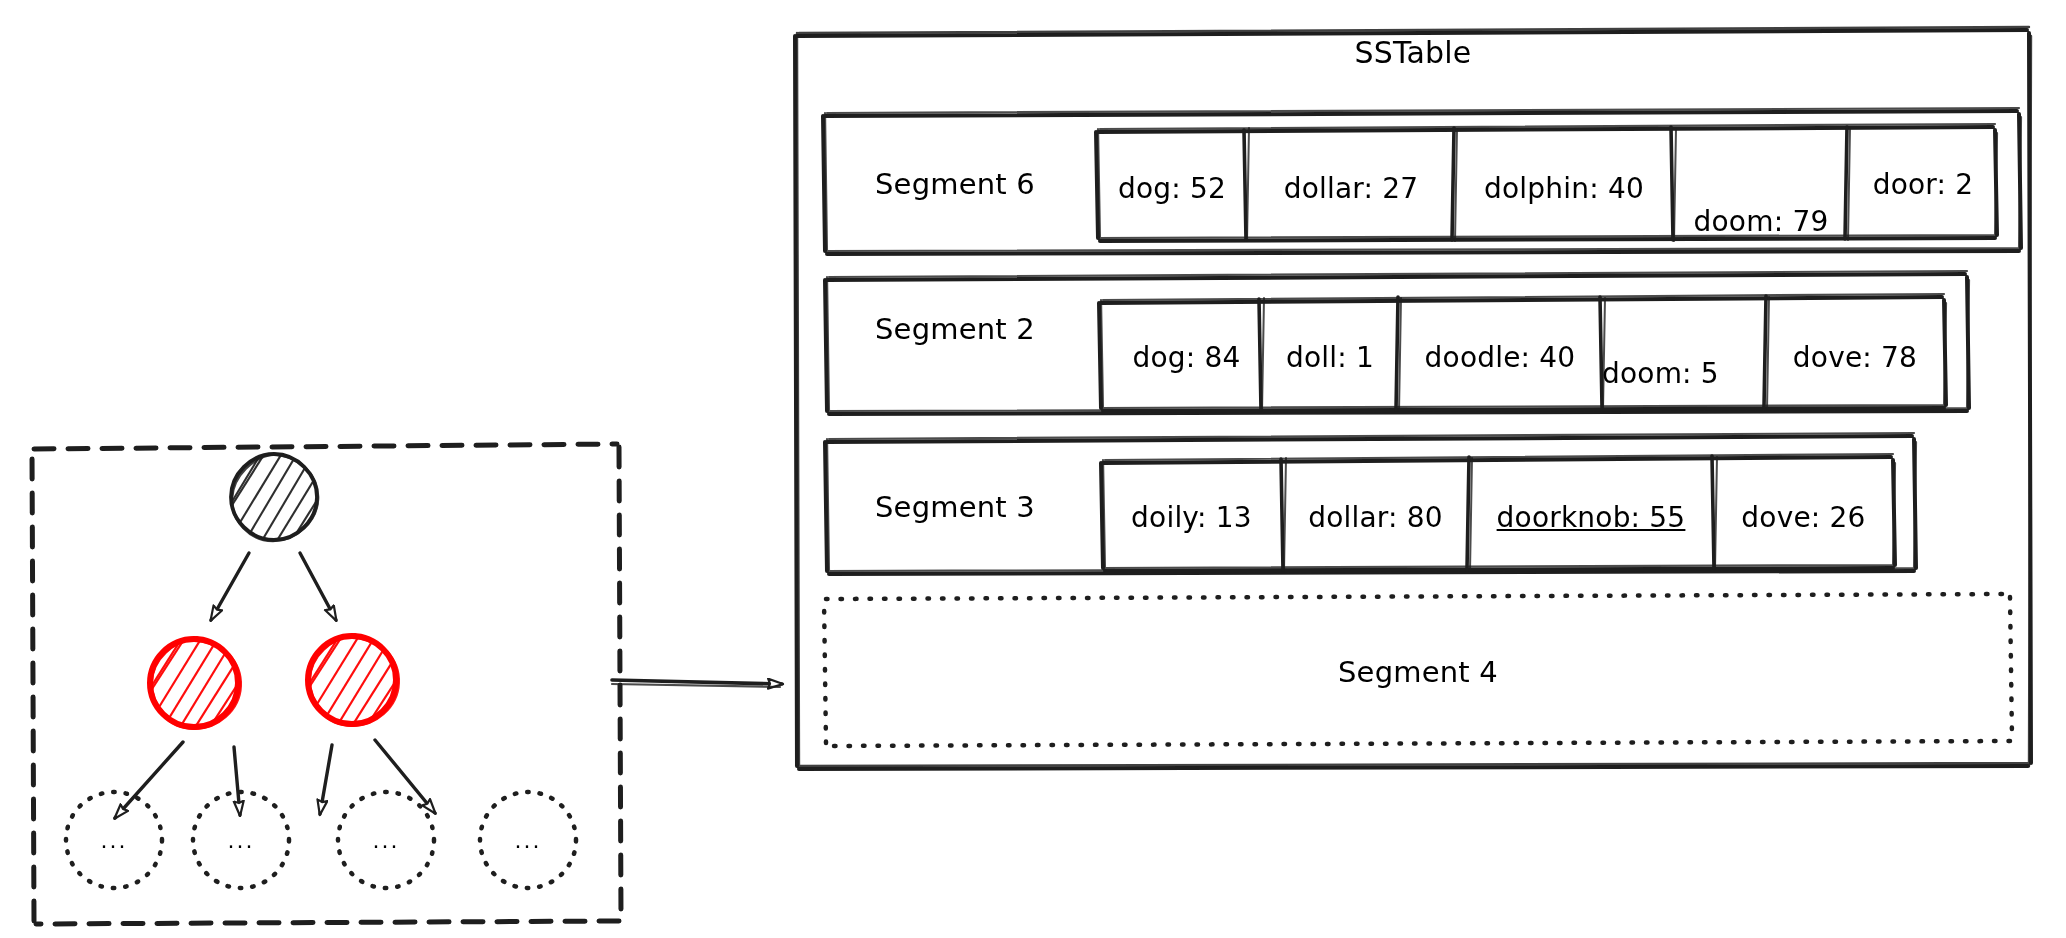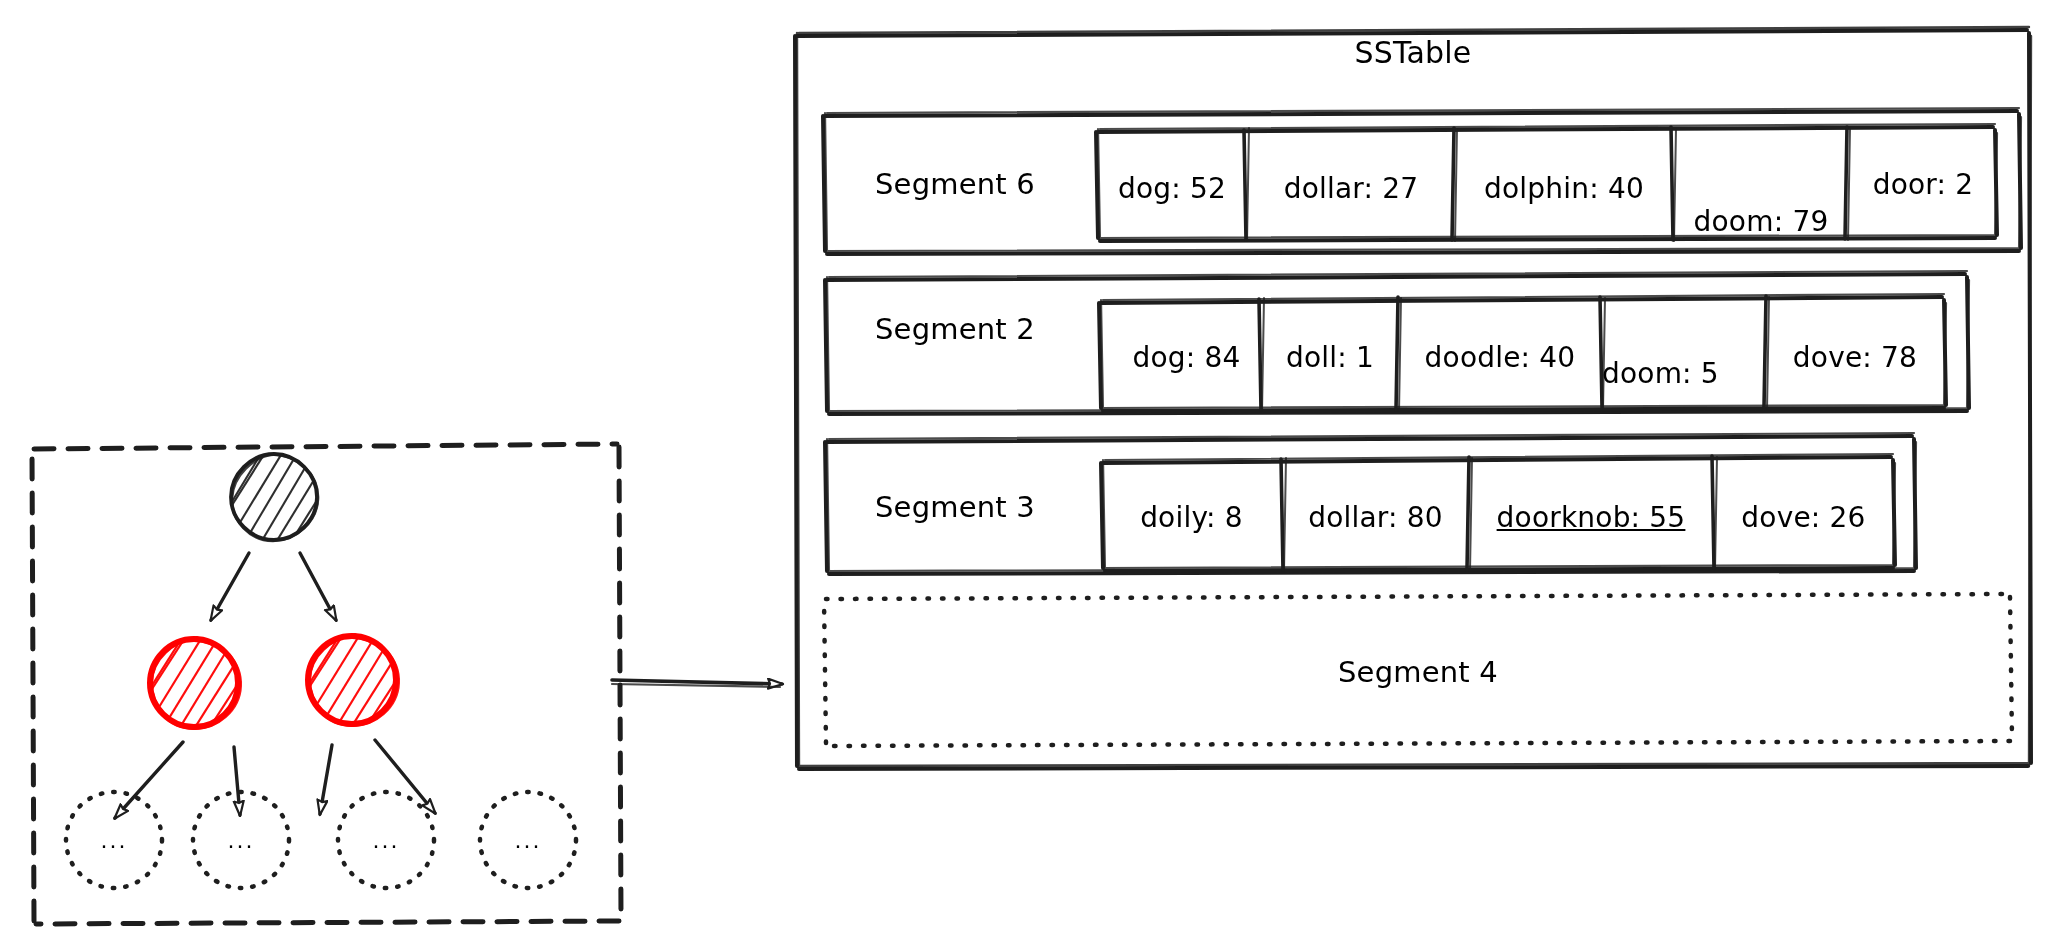--- a/index.html
+++ b/index.html
@@ -201,21 +201,21 @@
 <div class="lbl cell-lbl" style="left:1456px; top:172px; width:216px; text-align:center;">dolphin: 40</div>
 <div class="lbl cell-lbl" style="left:1674px; top:172px; width:174px; text-align:center;margin-top:33px;">doom: 79</div>
 <div class="lbl cell-lbl" style="left:1850px; top:168px; width:146px; text-align:center;">door: 2</div>
 
 <div class="lbl cell-lbl" style="left:1099px; top:341px; width:175px; text-align:center;">dog: 84</div>
 <div class="lbl cell-lbl" style="left:1262px; top:341px; width:136px; text-align:center;">doll: 1</div>
 <div class="lbl cell-lbl" style="left:1399px; top:341px; width:202px; text-align:center;">doodle: 40</div>
 <div class="lbl cell-lbl" style="left:1602px; top:341px; width:163px; text-align:left;margin-top:16px;">doom: 5</div>
 <div class="lbl cell-lbl" style="left:1766px; top:341px; width:178px; text-align:center;">dove: 78</div>
 
-<div class="lbl cell-lbl" style="left:1101px; top:501px; width:181px; text-align:center;">doily: 8</div>
+<div class="lbl cell-lbl" style="left:1101px; top:501px; width:181px; text-align:center;">doily: 13</div>
 <div class="lbl cell-lbl" style="left:1283px; top:501px; width:185px; text-align:center;">dollar: 80</div>
 <div class="lbl cell-lbl" style="left:1469px; top:501px; width:244px; text-align:center;text-decoration:underline;">doorknob: 55</div>
 <div class="lbl cell-lbl" style="left:1714px; top:501px; width:179px; text-align:center;">dove: 26</div>
 
 <div class="lbl dots-lbl" style="left:66px; top:828px; width:96px; text-align:center;">...</div>
 <div class="lbl dots-lbl" style="left:193px; top:828px; width:96px; text-align:center;">...</div>
 <div class="lbl dots-lbl" style="left:338px; top:828px; width:96px; text-align:center;">...</div>
 <div class="lbl dots-lbl" style="left:480px; top:828px; width:96px; text-align:center;">...</div>
 
 </body></html>

